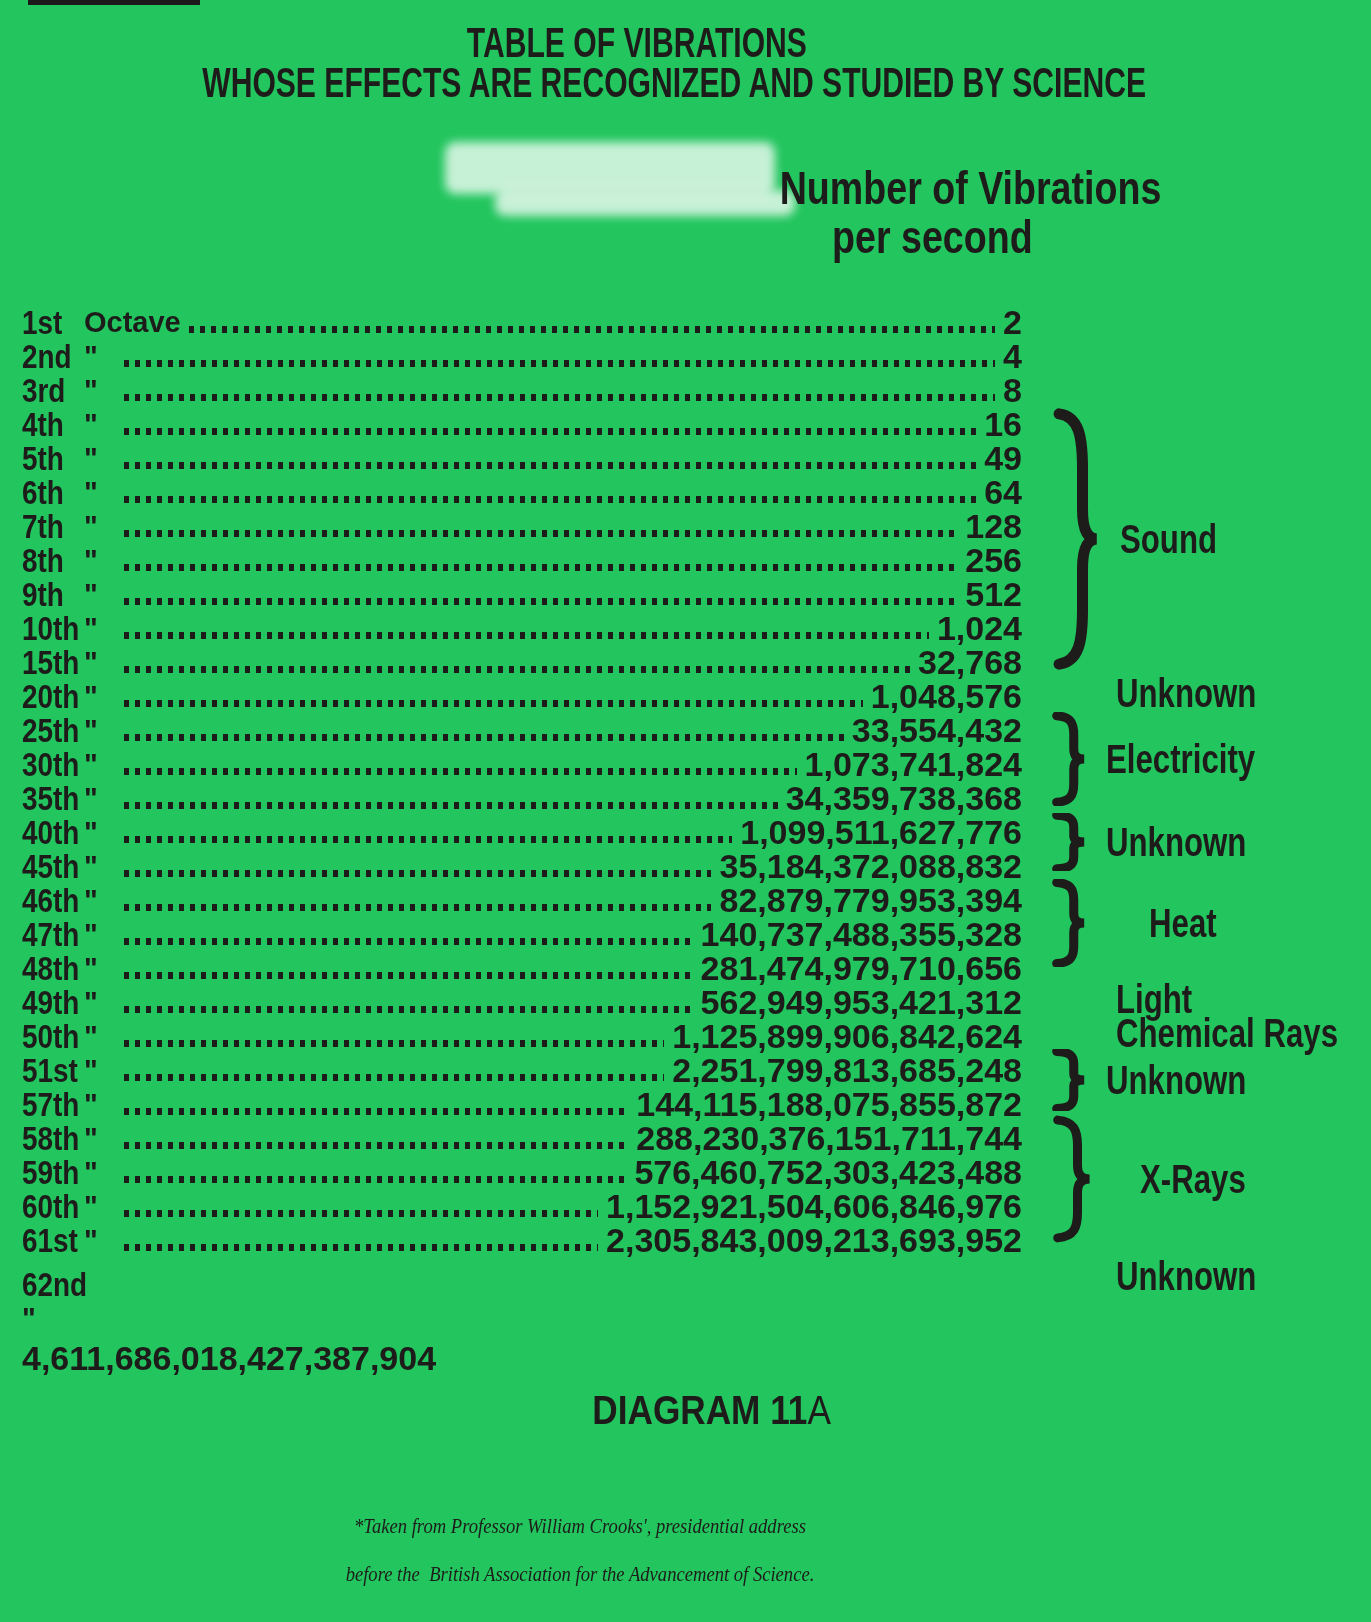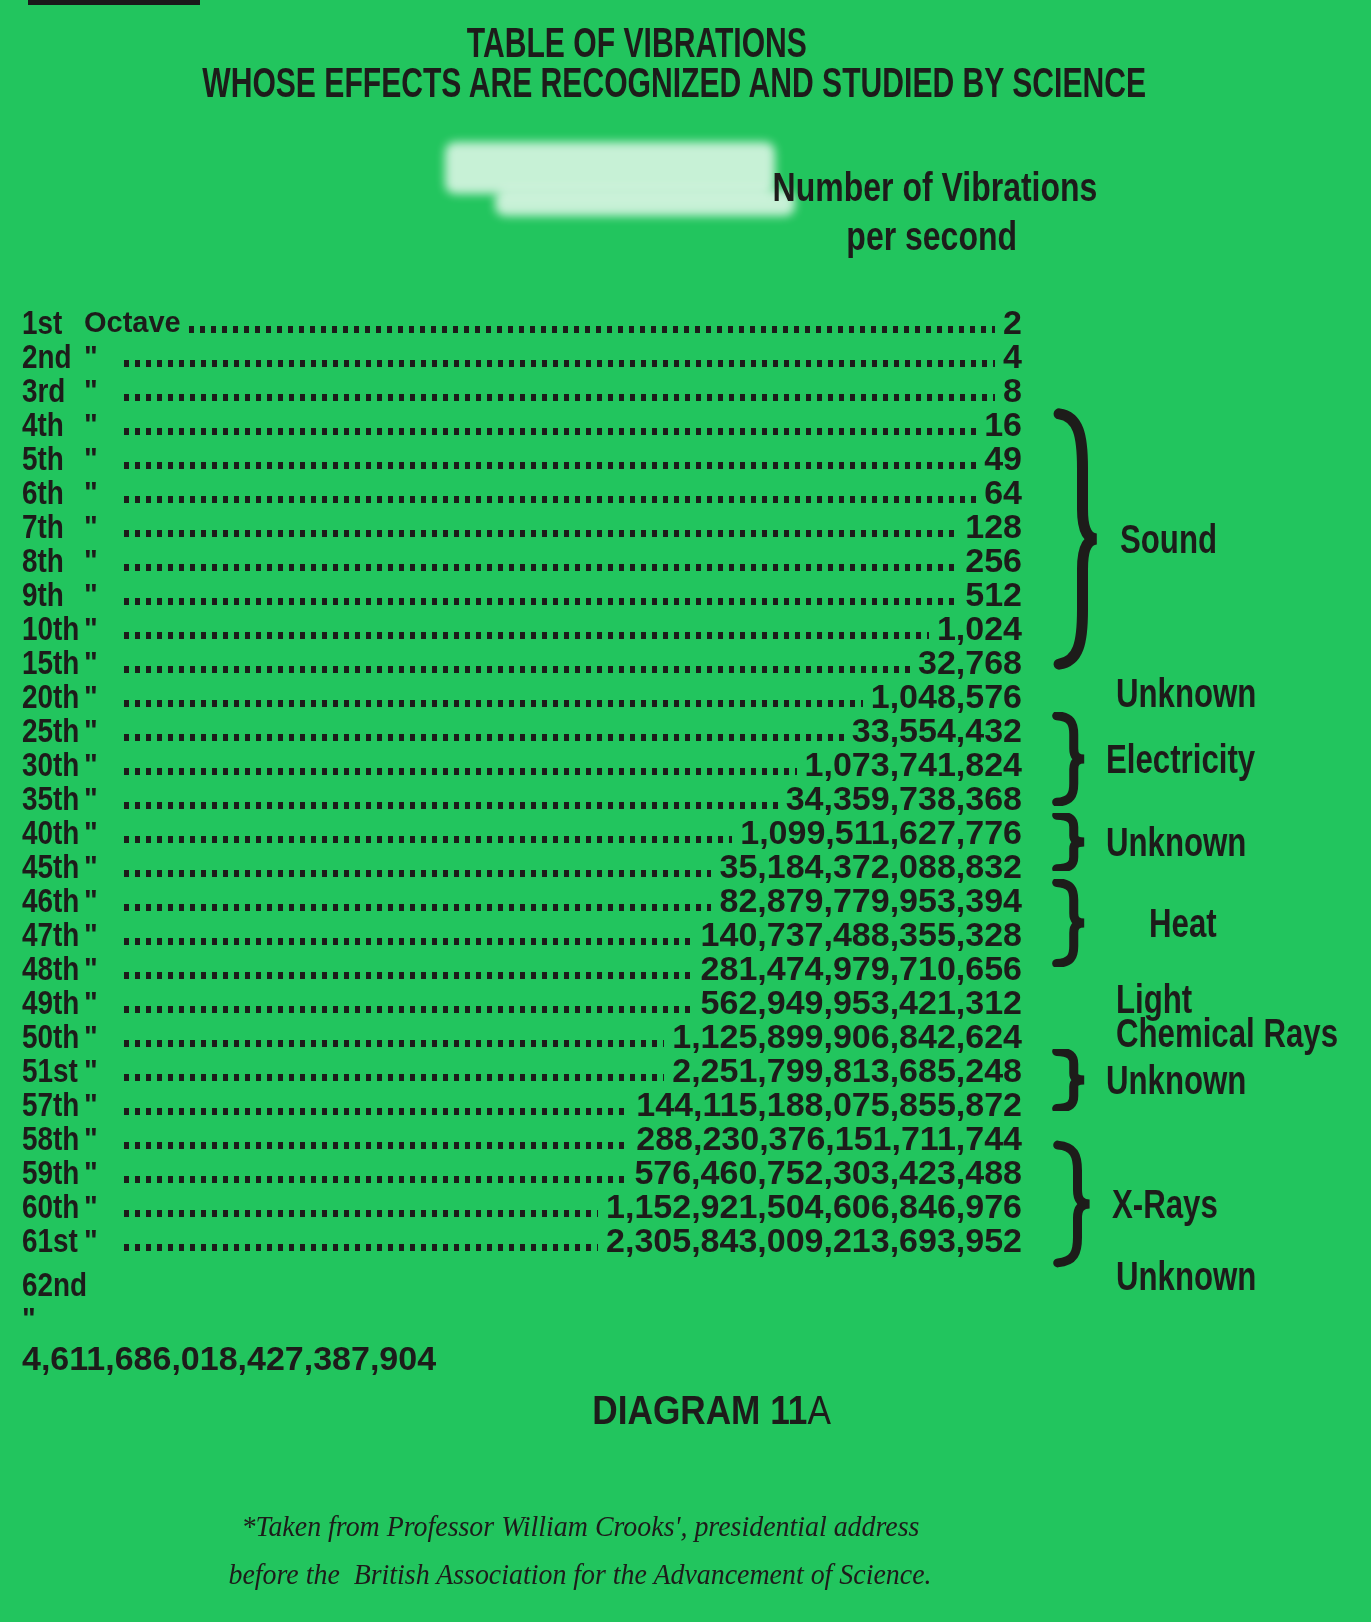--- a/index.html
+++ b/index.html
@@ -7,21 +7,21 @@
     position:relative; width:1371px; height:1622px;
     background:#22c55e; color:#1d1c1a; overflow:hidden;
     font-family:"Liberation Sans", sans-serif;
   }
   
   .title { position:absolute; top:22px; left:0; width:1274px; text-align:center;
            font-weight:bold; font-size:43px; line-height:40px; }
   .title .line { display:inline-block; transform:scaleX(0.70); transform-origin:center; white-space:nowrap; }
   
   .colhead { position:absolute; top:163px; left:732px; width:400px; text-align:center;
-             font-weight:bold; font-size:40px; line-height:49px; }
+             font-weight:bold; font-size:47px; line-height:49px; }
   .colhead .line { display:inline-block; transform:scaleX(0.80); transform-origin:center; white-space:nowrap; }
   
   .table { position:absolute; left:22px; top:305px; width:1000px; }
   .row { display:flex; height:34px; font-size:34px; font-weight:bold; line-height:34px; white-space:nowrap; }
   .row.gap-before { margin-top:10px;flex-direction:column; }
   .oct { width:62px; flex:none; display:inline-block; transform:scaleX(0.82); transform-origin:left center; }
   .unit { min-width:32px; flex:none; font-size:29px; }
   .leader { flex:1; align-self:flex-end; height:7px; margin:0 8px 6px 8px;
             background:repeating-linear-gradient(to right, #1d1c1a 0 5px, transparent 5px 11px); }
   .value { flex:none; }
@@ -32,21 +32,21 @@
   .anno.nobrace .anno-label { margin-left:66px; }
   .brace { flex:none; height:100%; }
   .brace path { fill:none; stroke:#1d1c1a; stroke-width:9px; stroke-linecap:round; }
   .brace.big path { stroke-width:11px; }
   
   .caption { position:absolute; top:1388px; left:0; width:1424px; text-align:center;
              font-size:40px; font-weight:bold; }
   .caption .line { display:inline-block; transform:scaleX(0.88); transform-origin:center; white-space:nowrap; }
   .caption-suffix { font-weight:normal; }
   .footnote { position:absolute; top:1502px; left:0; width:1160px; text-align:center;
-              font-family:"Liberation Serif", serif; font-style:italic; font-size:30px; line-height:48px; }
+              font-family:"Liberation Serif", serif; font-style:italic; font-size:20px; line-height:48px; }
   .footnote .line { display:inline-block; transform:scaleX(0.93); transform-origin:center; white-space:pre; }
   
   .artifact-bar { position:absolute; left:28px; top:0; width:172px; height:5px; background:#1a1a1a; }
   .ghost { position:absolute; background:rgba(255,255,255,0.75); filter:blur(5px); border-radius:10px; }
   .ghost1 { left:445px; top:142px; width:330px; height:52px; }
   .ghost2 { left:495px; top:190px; width:300px; height:26px; }
 </style>
 </head>
 <body>
 
@@ -283,21 +283,21 @@
     <span class="anno-label">Chemical Rays</span>
   </div>
 
   <div class="anno" style="top:1049px; height:62px;">
     <svg class="brace" style="width:38px;" viewBox="0 0 40 100" preserveAspectRatio="none">
       <path vector-effect="non-scaling-stroke" d="M7,4 C22,5 25,12 25,24 L25,39 C25,46 28,50 36,50 C28,50 25,54 25,61 L25,76 C25,88 22,95 7,96"></path>
     </svg>
     <span class="anno-label">Unknown</span>
   </div>
 
-  <div class="anno" style="top:1140px; height:128px;">
+  <div class="anno" style="top:1115px; height:128px;gap:28px;">
     <svg class="brace" style="width:44px;" viewBox="0 0 40 100" preserveAspectRatio="none">
       <path vector-effect="non-scaling-stroke" d="M7,4 C22,5 25,12 25,24 L25,39 C25,46 28,50 36,50 C28,50 25,54 25,61 L25,76 C25,88 22,95 7,96"></path>
     </svg>
     <span class="anno-label">X-Rays</span>
   </div>
 
   <div class="anno nobrace" style="top:1259px; height:34px;">
     <span class="anno-label">Unknown</span>
   </div>
 

